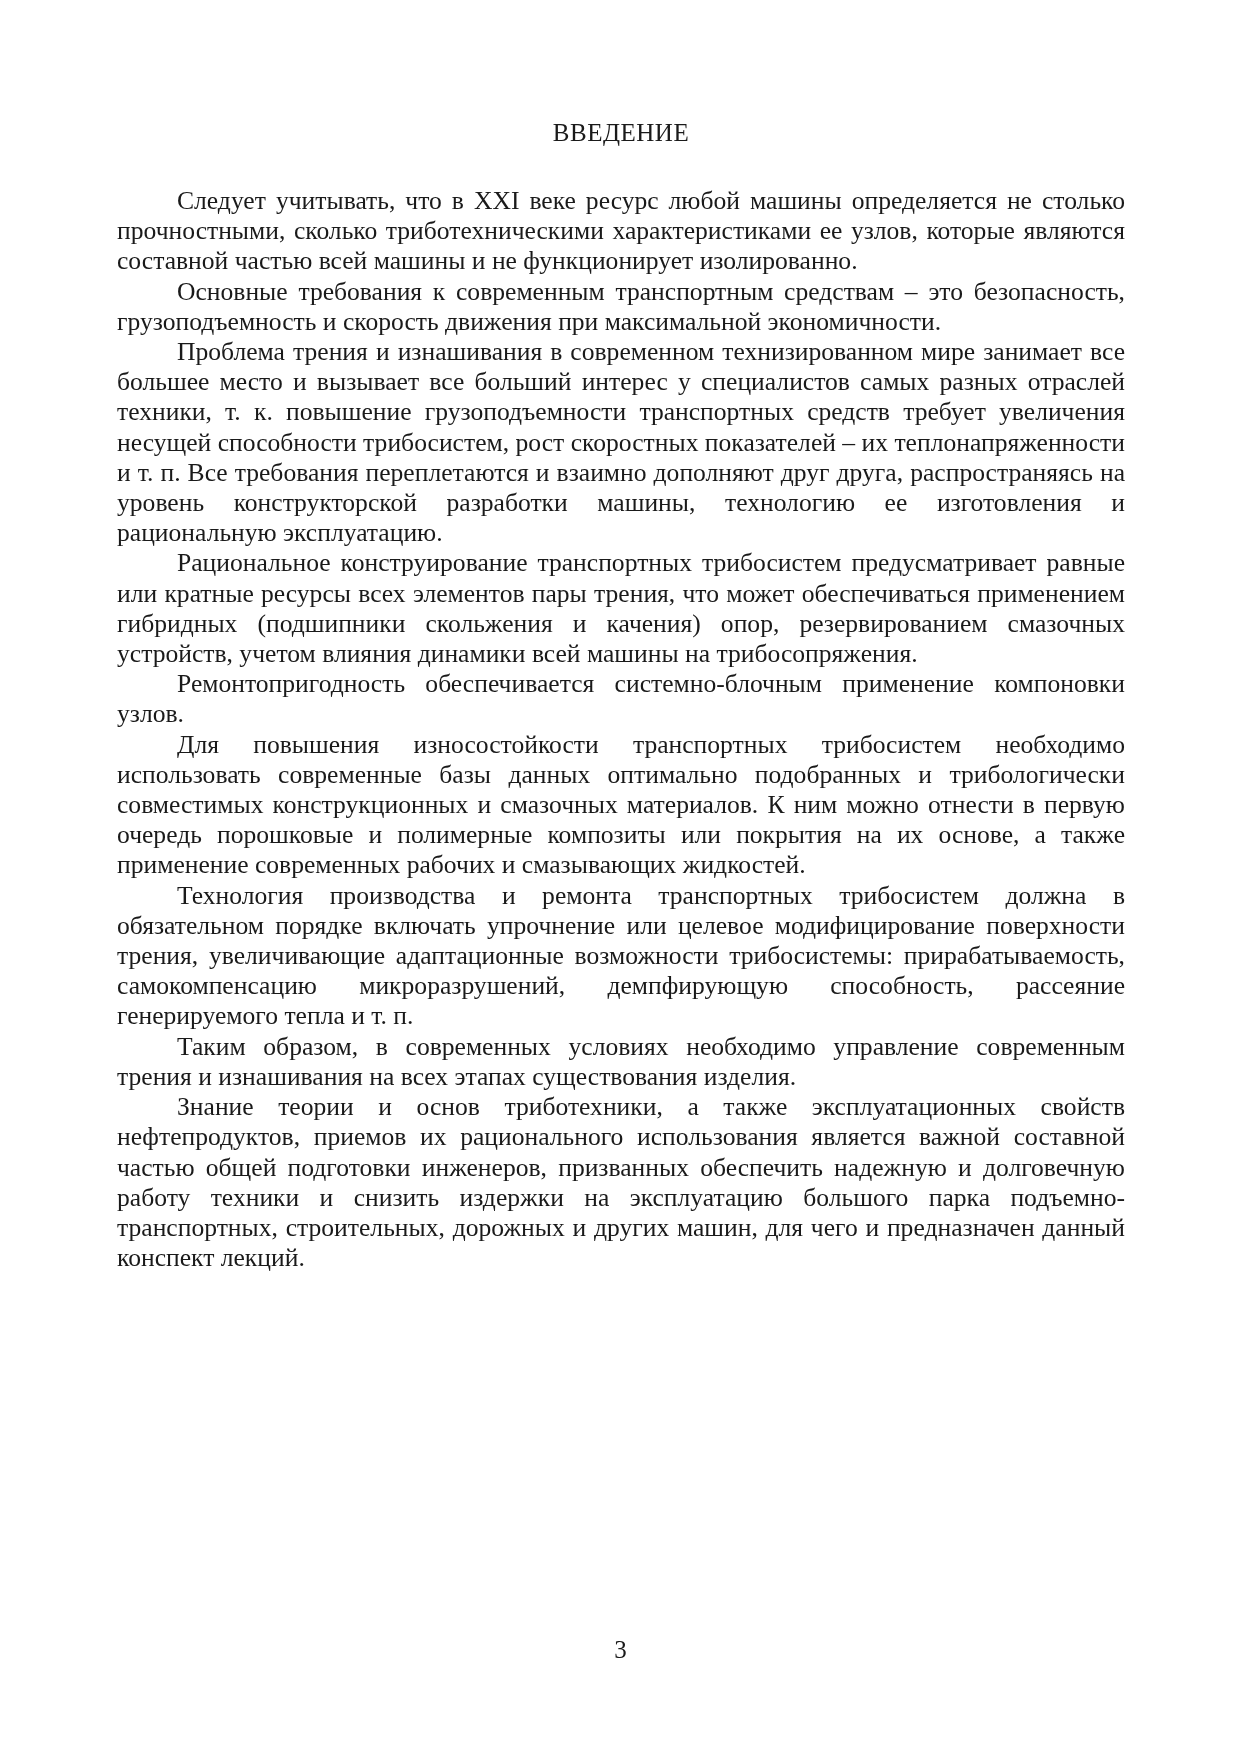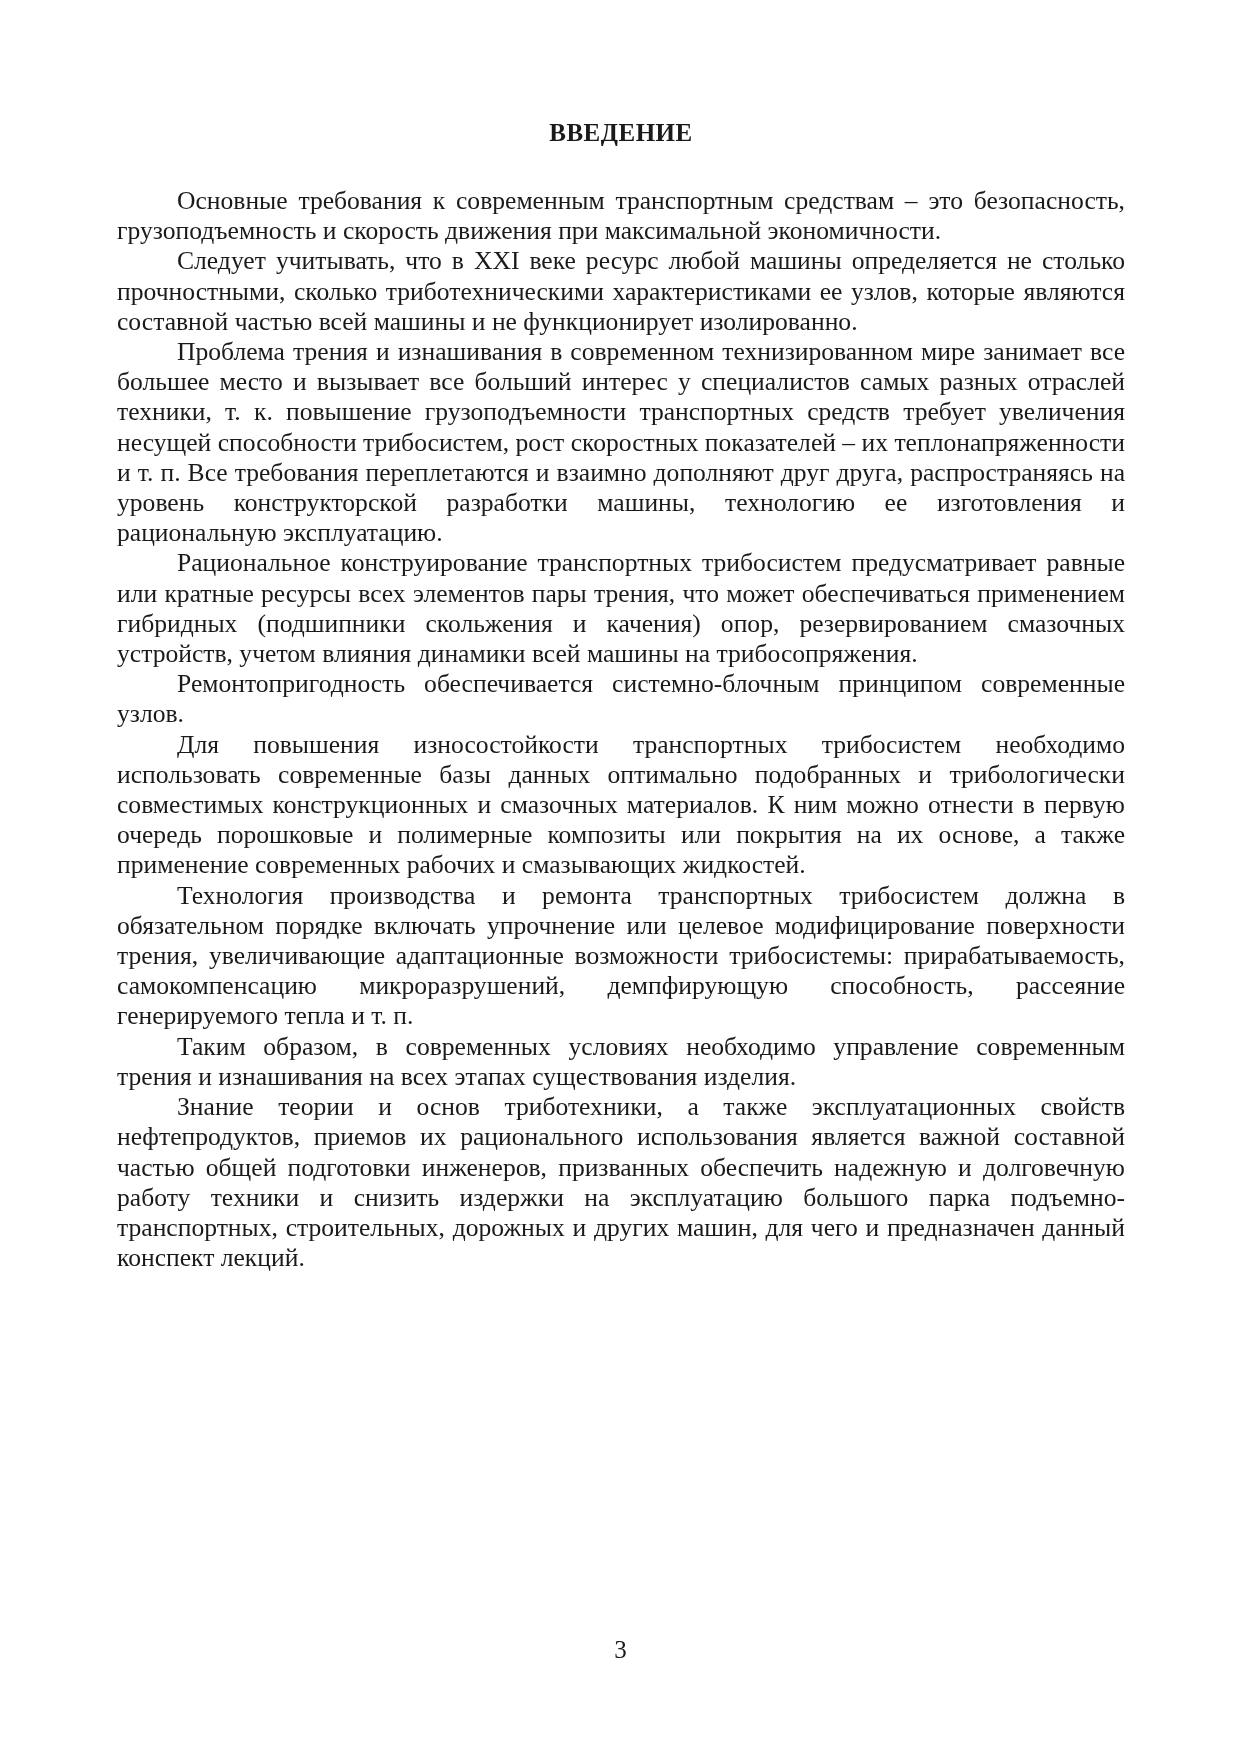--- a/index.html
+++ b/index.html
@@ -16,21 +16,21 @@
       color: #1a1a1a;
     }
     .page {
       position: absolute;
       left: 117px;
       top: 118px;
       width: 1008px;
     }
     .heading {
       text-align: center;
-      font-weight: bold;
+      font-weight: normal;
       font-size: 25px;
       letter-spacing: 0.5px;
       margin: 0 0 38px 0;
       line-height: 30px;
     }
     .para {
       margin: 0;
       font-size: 25.6px;
       line-height: 30.2px;
       text-align: justify;
@@ -45,24 +45,24 @@
       text-align: center;
       font-size: 25px;
       line-height: 30px;
     }
   </style>
 </head>
 <body>
 
 <div class="page">
   <h1 class="heading">ВВЕДЕНИЕ</h1>
+  <p class="para">Следует учитывать, что в XXI веке ресурс любой машины определяется не столько прочностными, сколько триботехническими характеристиками ее узлов, которые являются составной частью всей машины и не функционирует изолированно.</p>
   <p class="para">Основные требования к современным транспортным средствам – это безопасность, грузоподъемность и скорость движения при максимальной экономичности.</p>
-  <p class="para">Следует учитывать, что в XXI веке ресурс любой машины определяется не столько прочностными, сколько триботехническими характеристиками ее узлов, которые являются составной частью всей машины и не функционирует изолированно.</p>
   <p class="para">Проблема трения и изнашивания в современном технизированном мире занимает все большее место и вызывает все больший интерес у специалистов самых разных отраслей техники, т. к. повышение грузоподъемности транспортных средств требует увеличения несущей способности трибосистем, рост скоростных показателей  – их теплонапряженности и т. п. Все требования переплетаются и взаимно дополняют друг друга, распространяясь на уровень конструкторской разработки машины, технологию ее изготовления и рациональную эксплуатацию.</p>
   <p class="para">Рациональное конструирование транспортных трибосистем предусматривает равные или кратные ресурсы всех элементов пары трения, что может обеспечиваться применением гибридных (подшипники скольжения и качения) опор, резервированием смазочных устройств, учетом влияния динамики всей машины на трибосопряжения.</p>
-  <p class="para">Ремонтопригодность обеспечивается системно-блочным принципом современные узлов.</p>
+  <p class="para">Ремонтопригодность обеспечивается системно-блочным применение компоновки узлов.</p>
   <p class="para">Для повышения износостойкости транспортных трибосистем необходимо использовать современные базы данных оптимально подобранных и трибологически совместимых конструкционных и смазочных материалов. К ним можно отнести в первую очередь порошковые и полимерные композиты или покрытия на их основе, а также применение современных рабочих и смазывающих жидкостей.</p>
   <p class="para">Технология производства и ремонта транспортных трибосистем должна в обязательном порядке включать упрочнение или целевое модифицирование поверхности трения, увеличивающие адаптационные возможности трибосистемы: прирабатываемость, самокомпенсацию микроразрушений, демпфирующую способность, рассеяние генерируемого тепла и т. п.</p>
   <p class="para">Таким образом, в современных условиях необходимо управление современным трения и изнашивания на всех этапах существования изделия.</p>
   <p class="para">Знание теории и основ триботехники, а также эксплуатационных свойств нефтепродуктов, приемов их рационального использования является важной составной частью общей подготовки инженеров, призванных обеспечить надежную и долговечную работу техники и снизить издержки на эксплуатацию большого парка подъемно-транспортных, строительных, дорожных и других машин, для чего и предназначен данный конспект лекций.</p>
 </div>
 
 <div class="page-number">3</div>
 
 </body></html>

